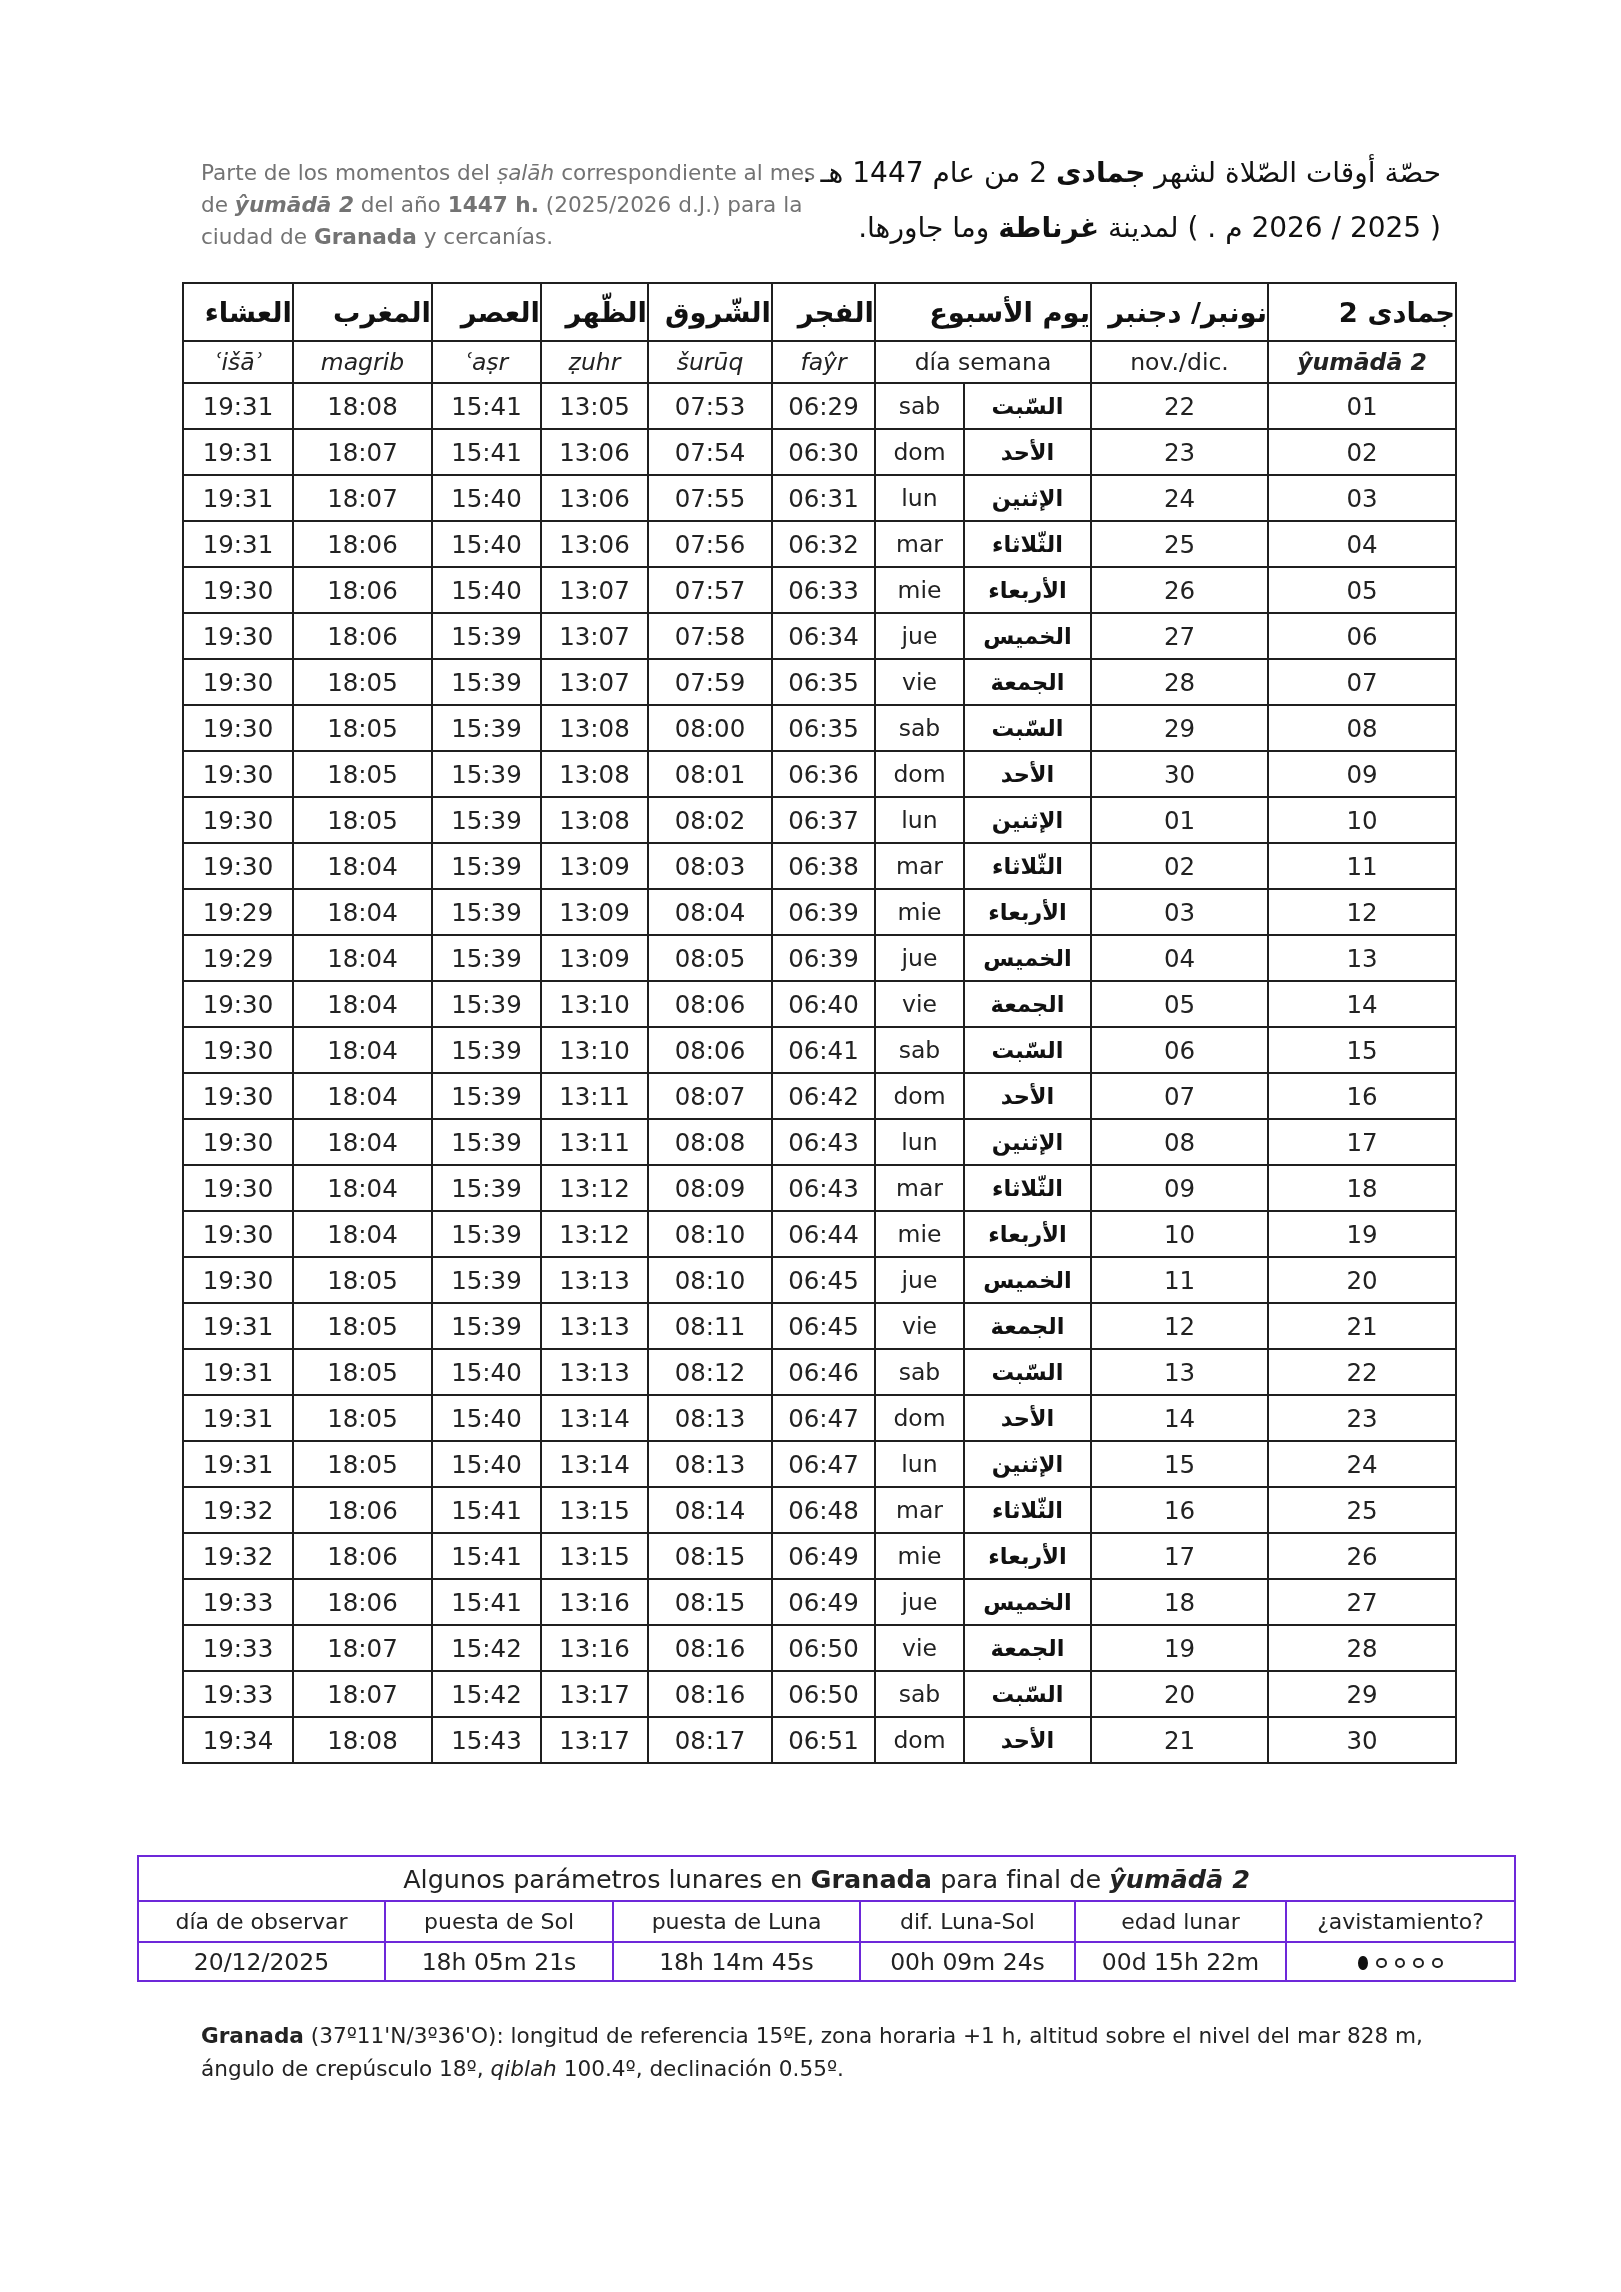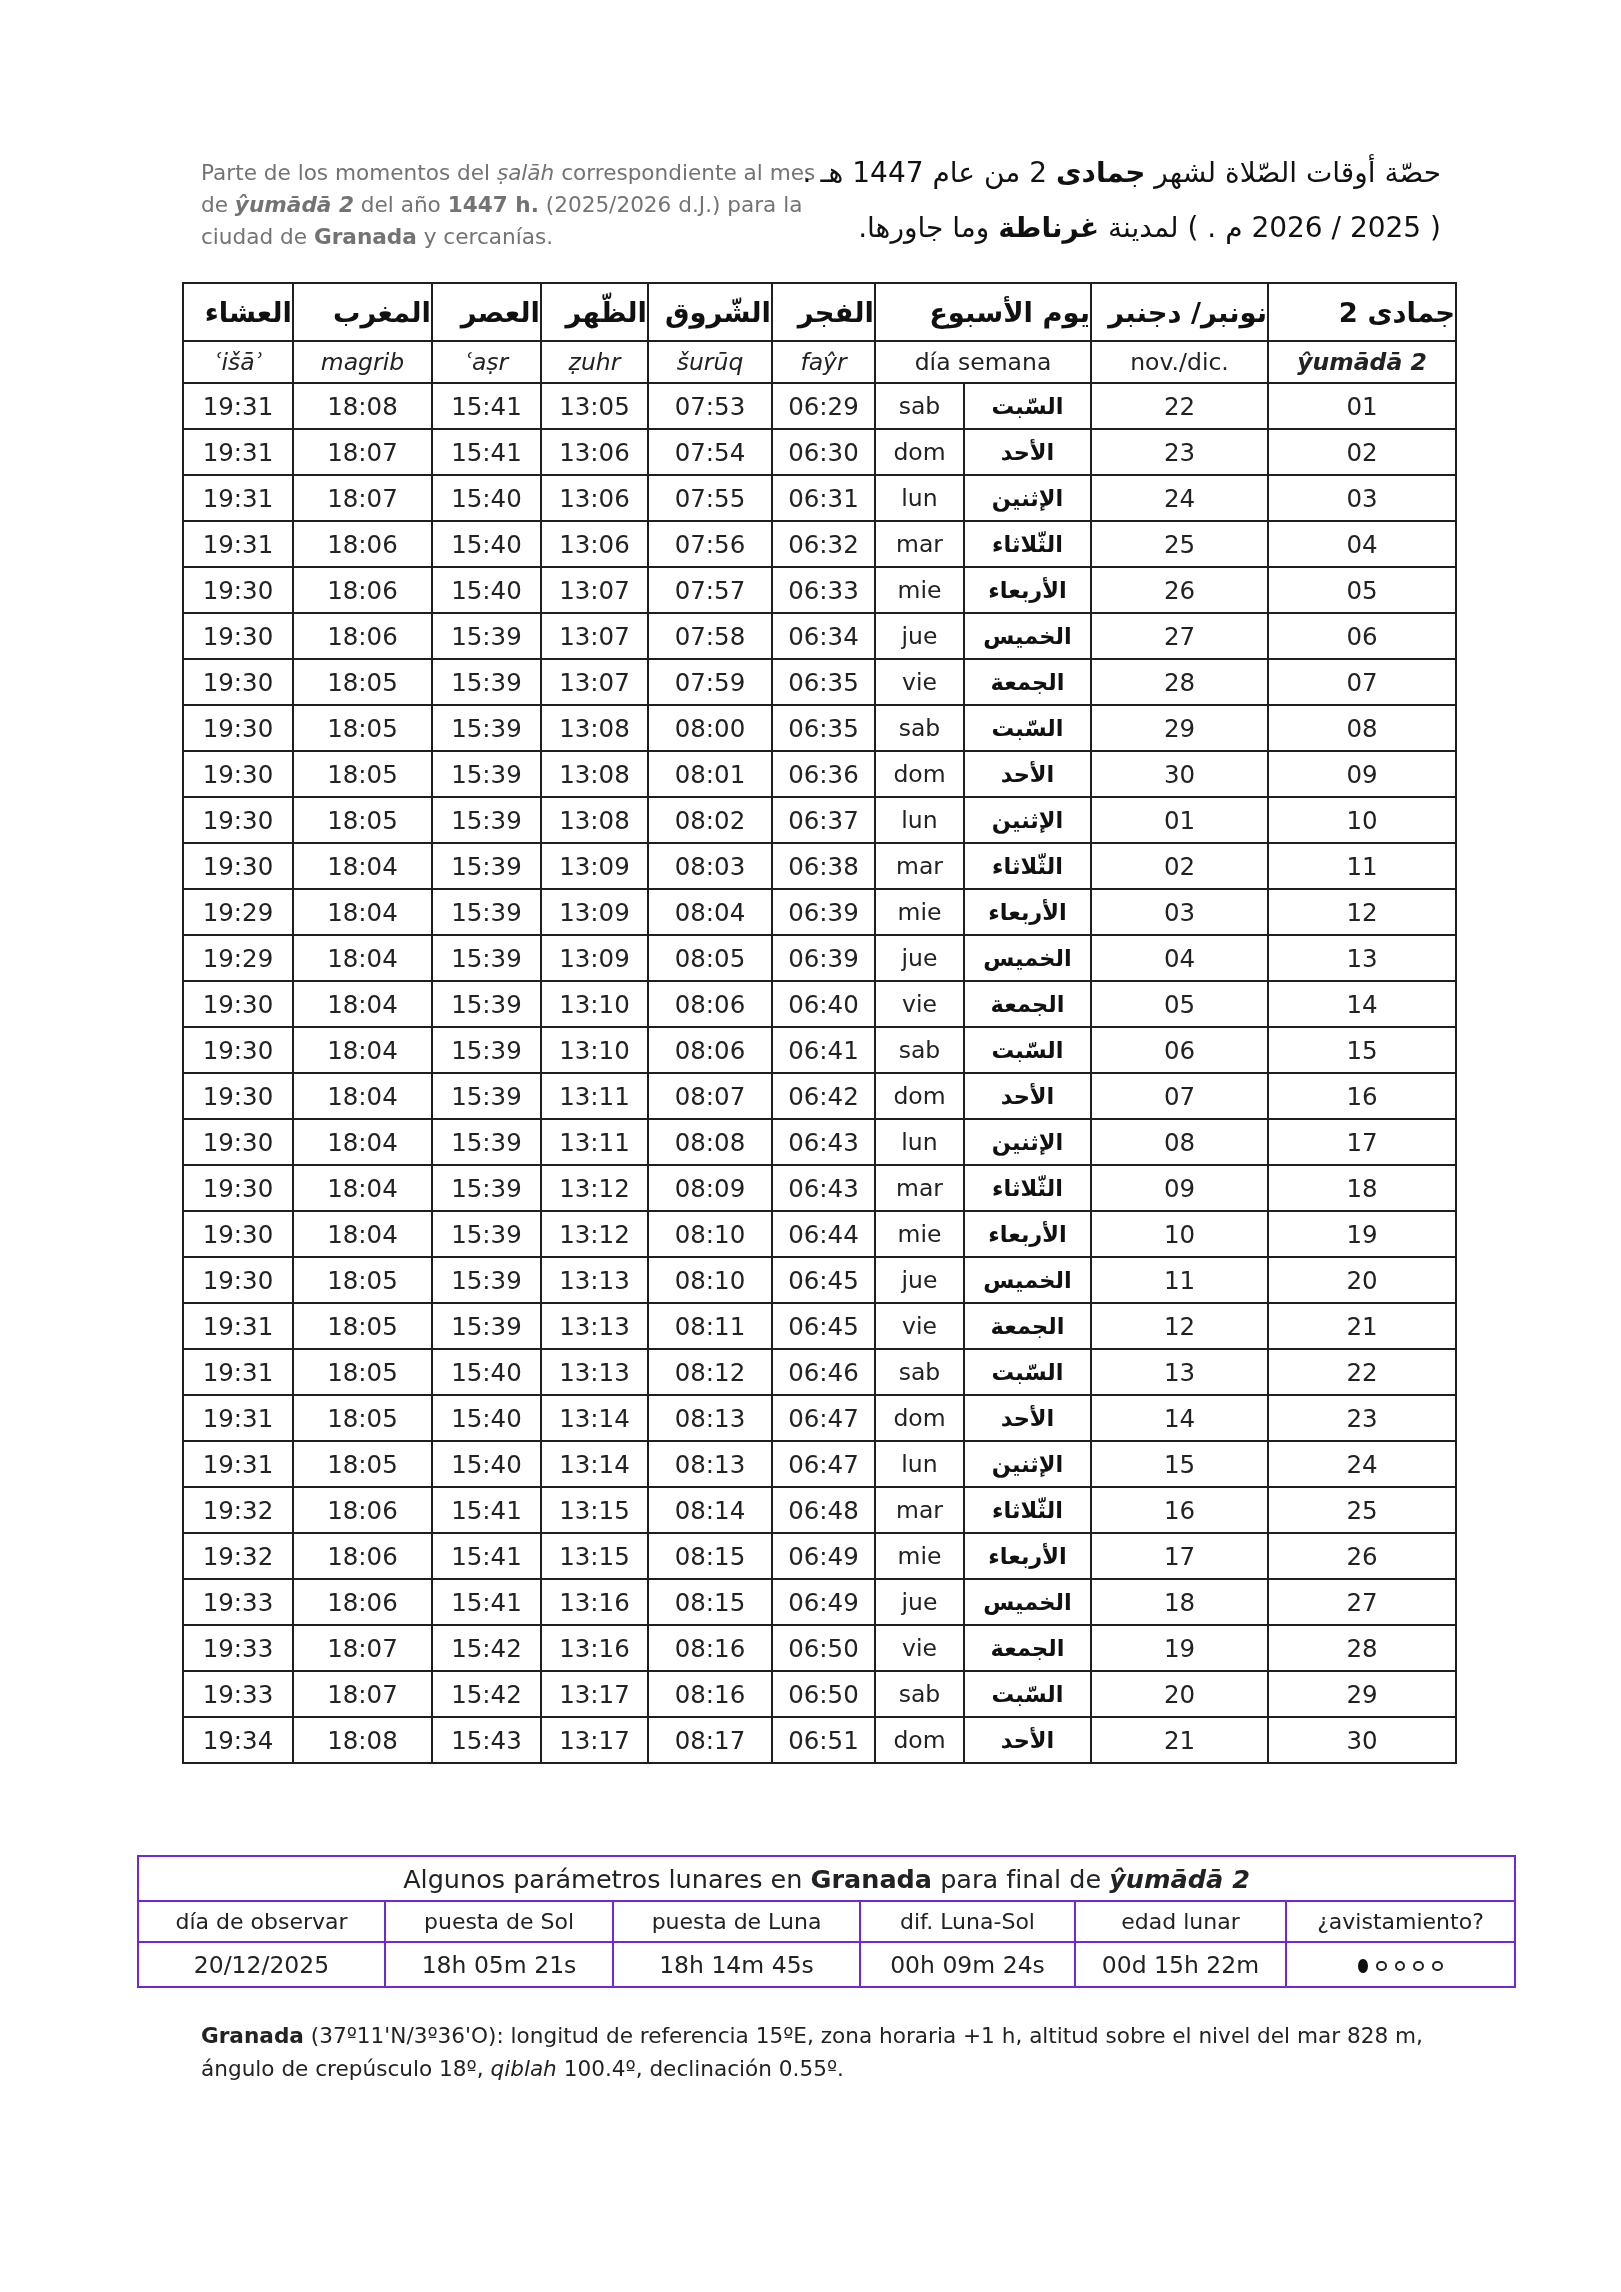--- a/index.html
+++ b/index.html
@@ -46,21 +46,21 @@
   .lunar {
     position:absolute; left:137px; top:1855px; width:1377px;
   }
   .lunar th, .lunar td {
     border:2px solid #6d28d9; text-align:center; vertical-align:middle;
   }
   .lunar .title-cell { height:45px; font-size:25.5px; font-weight:normal; color:#222; }
   .lunar .title-cell b { font-weight:bold; }
   .lunar .title-cell .jum { font-weight:bold; font-style:italic; }
   .lunar thead .cols th { height:41px; font-size:22px; font-weight:normal; color:#222; }
-  .lunar tbody td { height:45px; font-size:23.5px; color:#222; }
+  .lunar tbody td { height:39px; font-size:23.5px; color:#222; }
 
   
   .moon {
     display:inline-block; width:10.8px; height:10.8px; border:2px solid #222;
     border-radius:50%; margin:0 3.9px; vertical-align:middle; background:#fff;
   }
   .moon.filled {
     background:#111; border-color:#111; width:9.8px; height:14.7px;
     border-radius:50% / 50%;
   }

